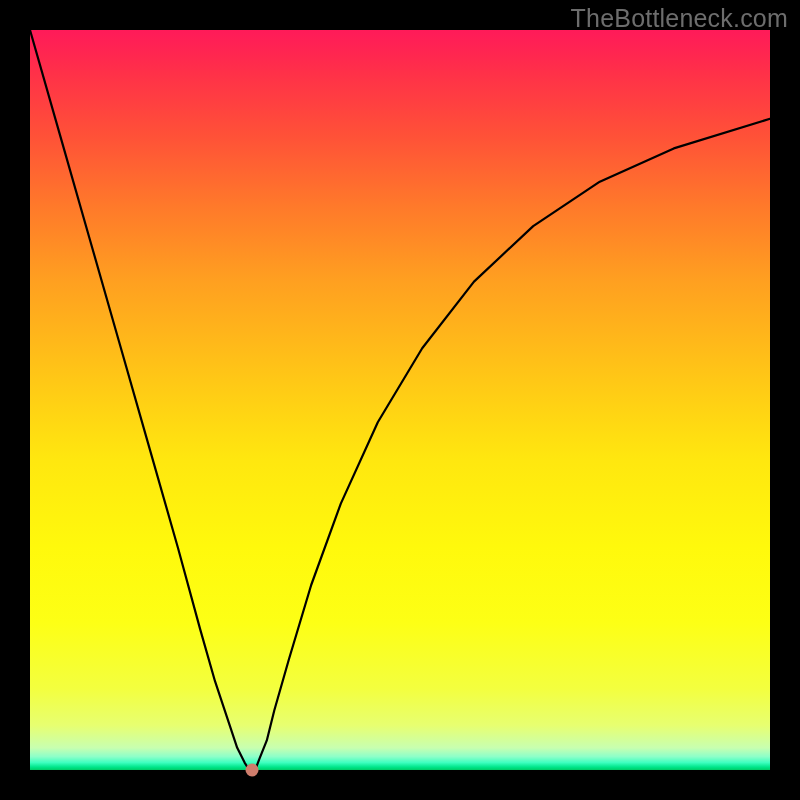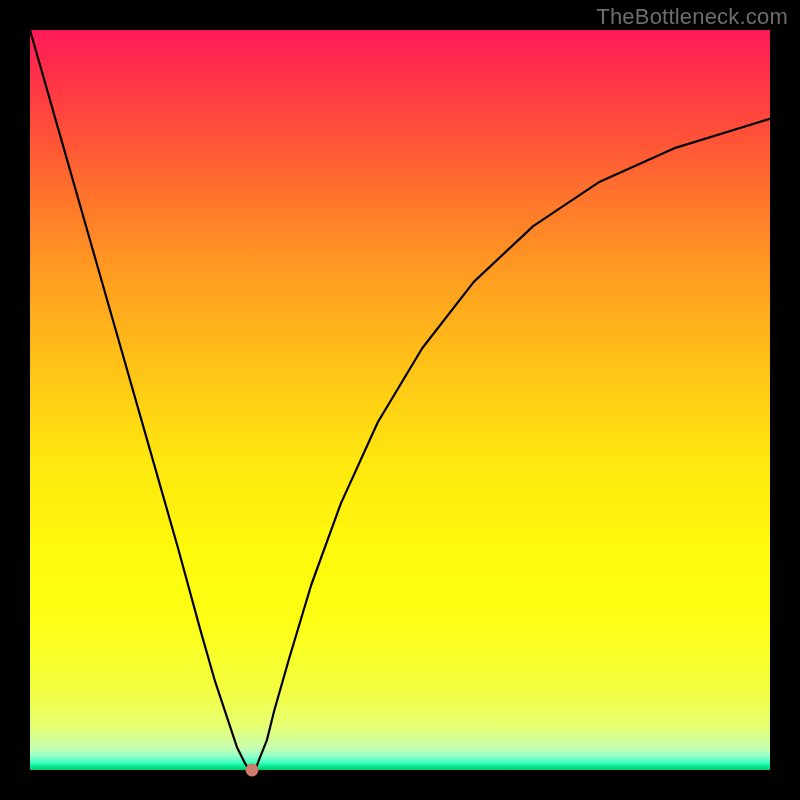--- a/index.html
+++ b/index.html
@@ -42,21 +42,21 @@
         #3effbf 99.0%,
         #00e68b 99.6%,
         #00cc66 100%
       );
   }
   .watermark {
     position: absolute;
     top: 4px;
     right: 12px;
     color: #6d6d6d;
-    font-size: 22px;
+    font-size: 25px;
     font-weight: 400;
     letter-spacing: 0.2px;
     user-select: none;
   }
   svg.curve {
     position: absolute;
     left: 0;
     top: 0;
     width: 740px;
     height: 740px;

